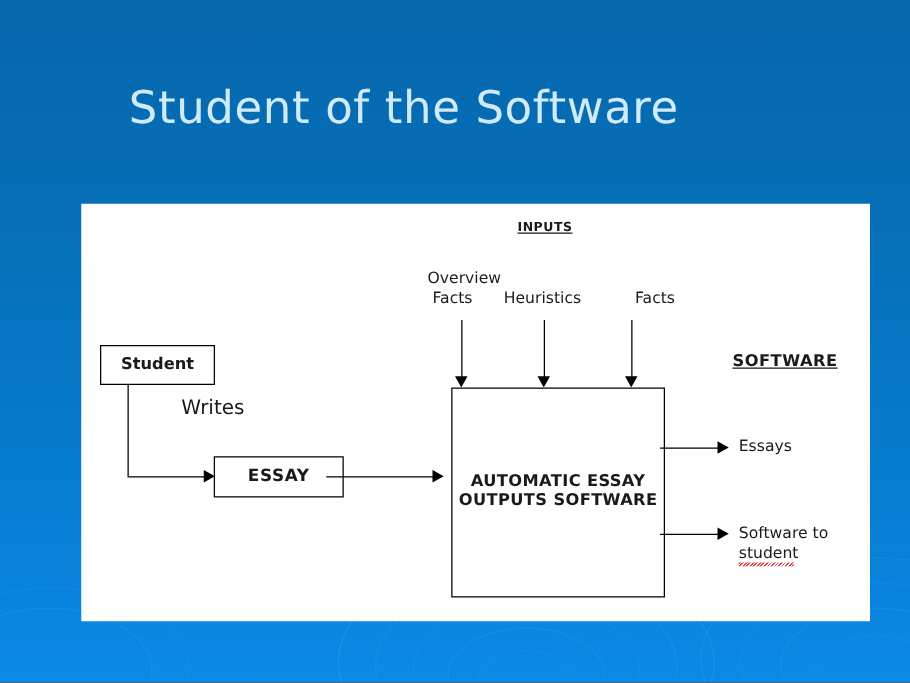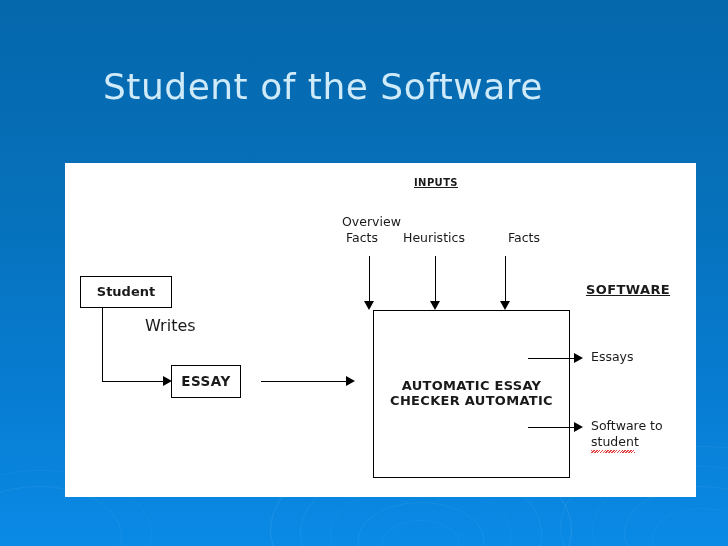--- a/index.html
+++ b/index.html
@@ -154,30 +154,30 @@
 
     <div class="box" style="left:15px; top:113px; width:92px; height:32px;">
       <span class="lbl b" style="position:static; font-size:13px;">Student</span>
     </div>
 
     <div class="vline" style="left:37px; top:145px; height:73px;"></div>
     <div class="hline" style="left:37px; top:218px; width:63px;"></div>
     <div class="arrow-right" style="left:98px; top:213px;"></div>
     <div class="lbl" style="left:44px; top:154px; font-size:16px;margin-left:36px;">Writes</div>
 
-    <div class="box" style="left:106px; top:202px; width:70px; height:33px;">
+    <div class="box" style="left:106px; top:202px; width:104px; height:33px;">
       <span class="lbl b" style="position:static; font-size:13.5px; letter-spacing:0.5px;">ESSAY</span>
     </div>
 
     <div class="hline" style="left:196px; top:218px; width:87px;"></div>
     <div class="arrow-right" style="left:281px; top:213px;"></div>
 
-    <div class="box" style="left:308px; top:147px; width:197px; height:168px; flex-direction:column;">
+    <div class="box" style="left:296px; top:147px; width:171px; height:168px; flex-direction:column;">
       <span class="lbl b center" style="position:static; font-size:13px; letter-spacing:0.3px;">AUTOMATIC ESSAY</span>
-      <span class="lbl b center" style="position:static; font-size:13px; letter-spacing:0.3px;">CHECKER AUTOMATIC</span>
+      <span class="lbl b center" style="position:static; font-size:13px; letter-spacing:0.3px;">OUTPUTS SOFTWARE</span>
     </div>
 
     <div class="lbl b u" style="left:521px; top:120px; font-size:13px; letter-spacing:0.4px;">SOFTWARE</div>
 
     <div class="hline" style="left:463px; top:195px; width:48px;"></div>
     <div class="arrow-right" style="left:509px; top:190px;"></div>
     <div class="lbl" style="left:526px; top:187px; font-size:12.5px;">Essays</div>
 
     <div class="hline" style="left:463px; top:264px; width:48px;"></div>
     <div class="arrow-right" style="left:509px; top:259px;"></div>

